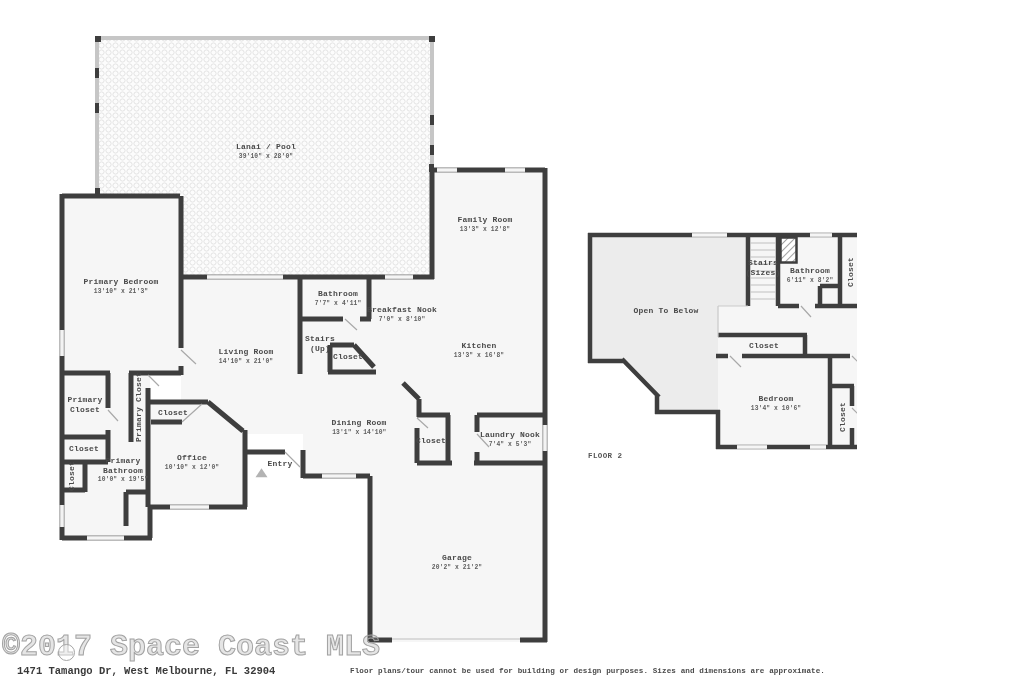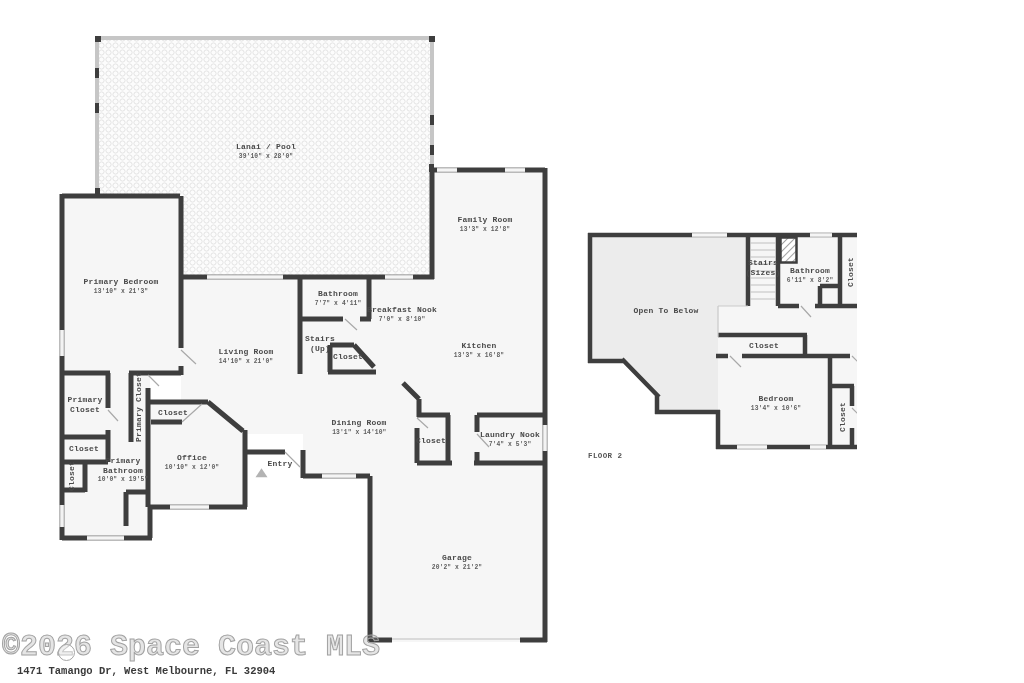--- a/index.html
+++ b/index.html
@@ -228,17 +228,18 @@
   <div class="room-label vlabel" style="left:843px;top:417px;">
     <span>Closet</span>
   </div>
   <div class="room-label" style="left:902px;top:400px;">
     <span>Bedroom</span>
     <span class="dims">15'3" x 10'6"</span>
   </div>
 
   <div class="floor-tag" style="left:588px;top:452px;">FLOOR 2</div>
 
-  <div class="watermark">©2026 Space Coast MLS</div>
+  <div class="watermark">©2017 Space Coast MLS</div>
   <div class="mls-logo"></div>
   <div class="address">1471 Tamango Dr, West Melbourne, FL 32904</div>
+  <div class="disclaimer">Floor plans/tour cannot be used for building or design purposes. Sizes and dimensions are approximate.</div>
 
 </div>
 
 </body></html>

